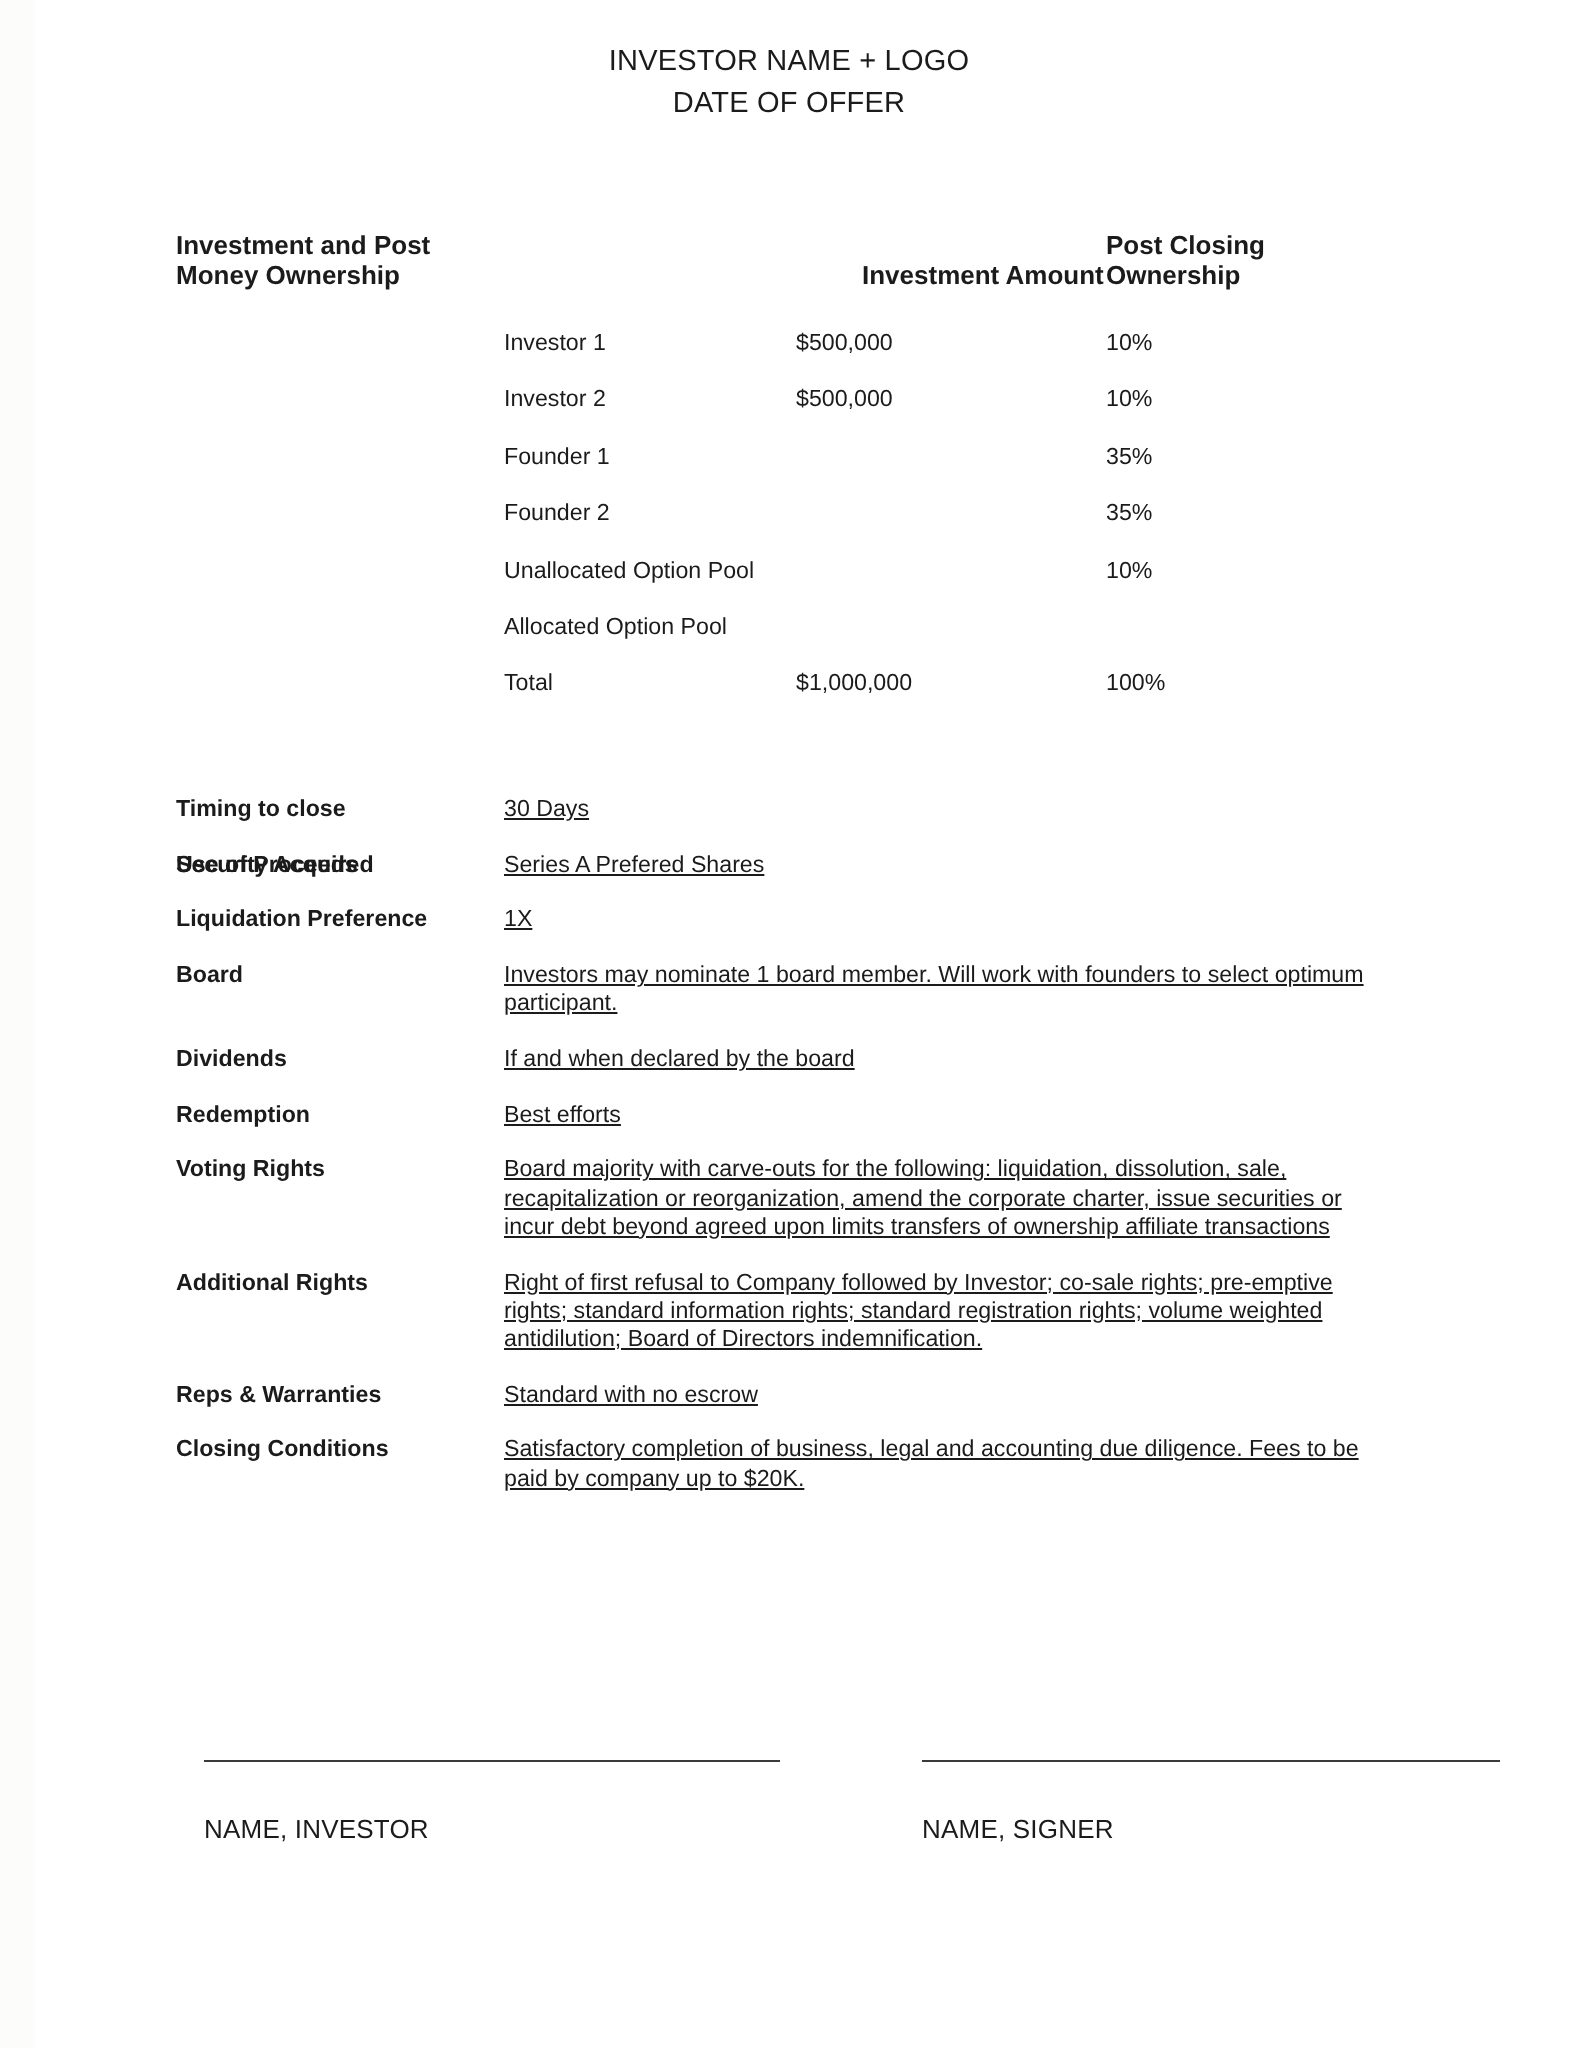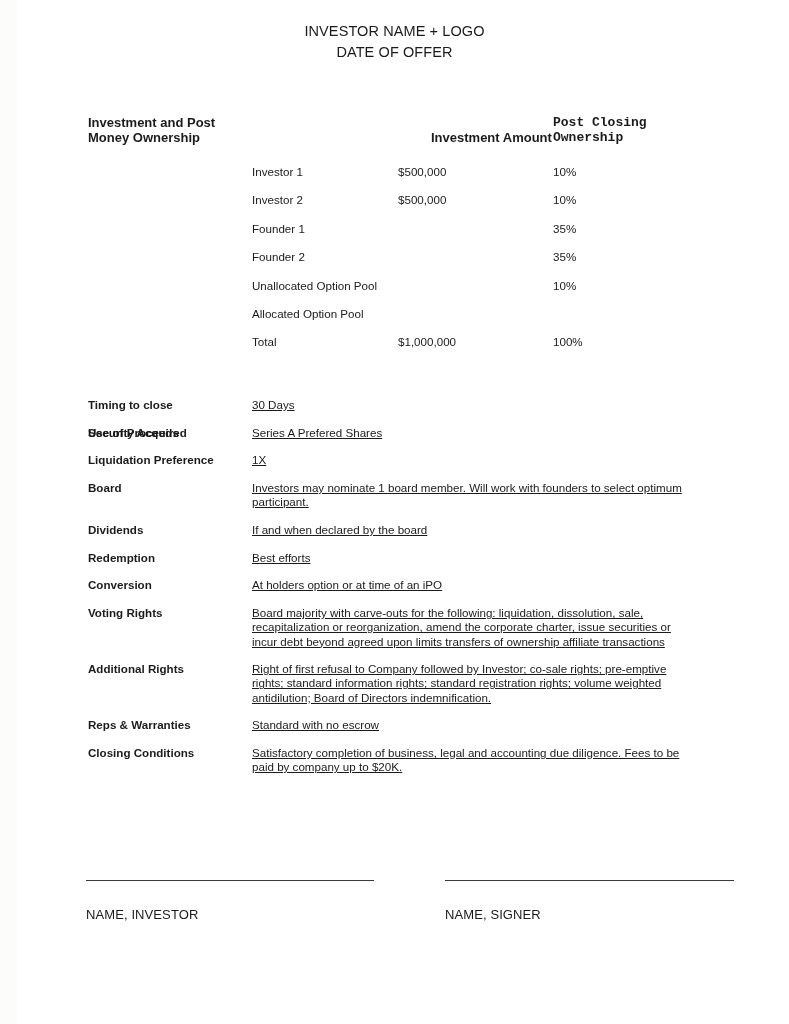--- a/index.html
+++ b/index.html
@@ -69,21 +69,20 @@
   .cap-head .h-amount {
     position: absolute;
     left: 310px;
     top: 15px;
     padding-left: 33px;
   }
   .cap-head .h-own {
     position: absolute;
     left: 465px;
     top: 0;
-    font-family: Liberation Mono, monospace;
   }
 
   .cap-rows {
     position: relative;
     margin-top: 6px;
   }
   .cap-row {
     position: relative;
     height: 28.4px;
     font-size: 11.6px;
@@ -133,21 +132,21 @@
     margin-left: 164px;
     font-size: 11.6px;
     line-height: 14.2px;
     max-width: 442px;
     text-decoration: underline;
   }
 
   
   .signatures {
     position: absolute;
-    left: 0;
+    left: 16px;
     top: 880px;
     width: 652px;
     height: 60px;
     text-decoration: underline;
   }
   .sig-block {
     position: absolute;
     top: 0;
   }
   .sig-left  { left: 86px;  width: 288px; }
@@ -247,24 +246,20 @@
     </div>
     <div class="term-row">
       <div class="term-label">Dividends</div>
       <div class="term-value">If and when declared by the board</div>
     </div>
     <div class="term-row">
       <div class="term-label">Redemption</div>
       <div class="term-value">Best efforts</div>
     </div>
     <div class="term-row">
-      <div class="term-label">Conversion</div>
-      <div class="term-value">At holders option or at time of an iPO</div>
-    </div>
-    <div class="term-row">
       <div class="term-label">Voting Rights</div>
       <div class="term-value">Board majority with carve-outs for the following: liquidation, dissolution, sale, recapitalization or reorganization, amend the corporate charter, issue securities or incur debt beyond agreed upon limits transfers of ownership affiliate transactions</div>
     </div>
     <div class="term-row">
       <div class="term-label">Additional Rights</div>
       <div class="term-value">Right of first refusal to Company followed by Investor; co-sale rights; pre-emptive rights; standard information rights; standard registration rights; volume weighted antidilution; Board of Directors indemnification.</div>
     </div>
     <div class="term-row">
       <div class="term-label">Reps &amp; Warranties</div>
       <div class="term-value">Standard with no escrow</div>

